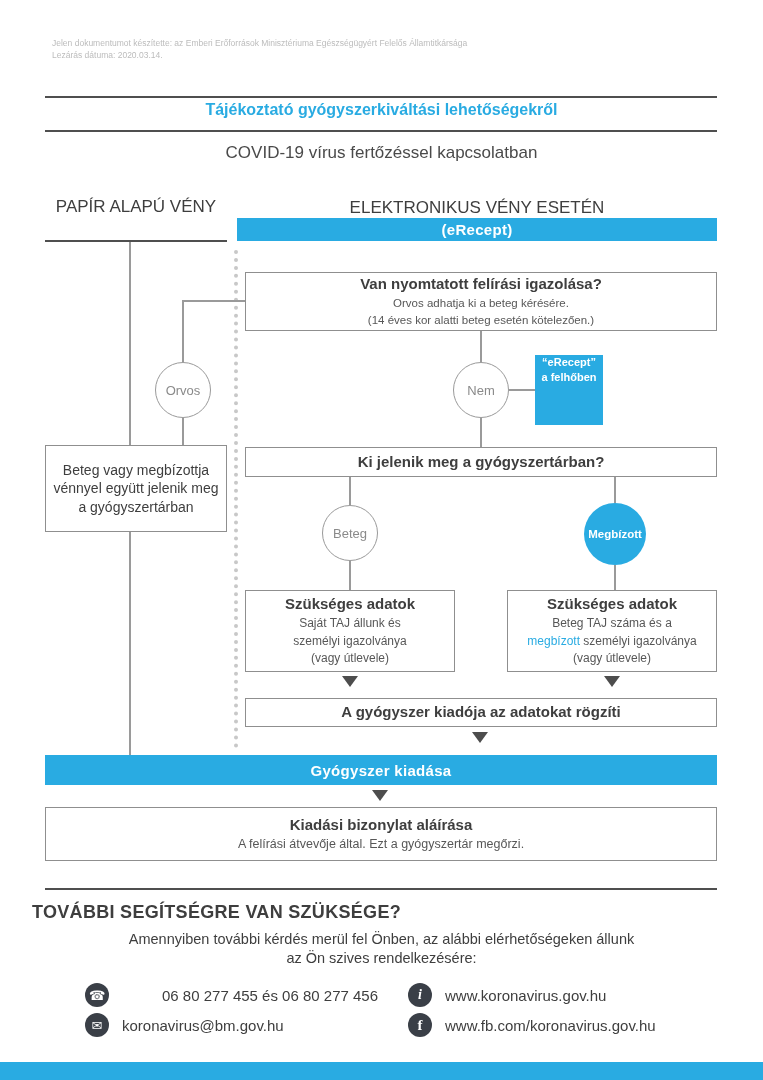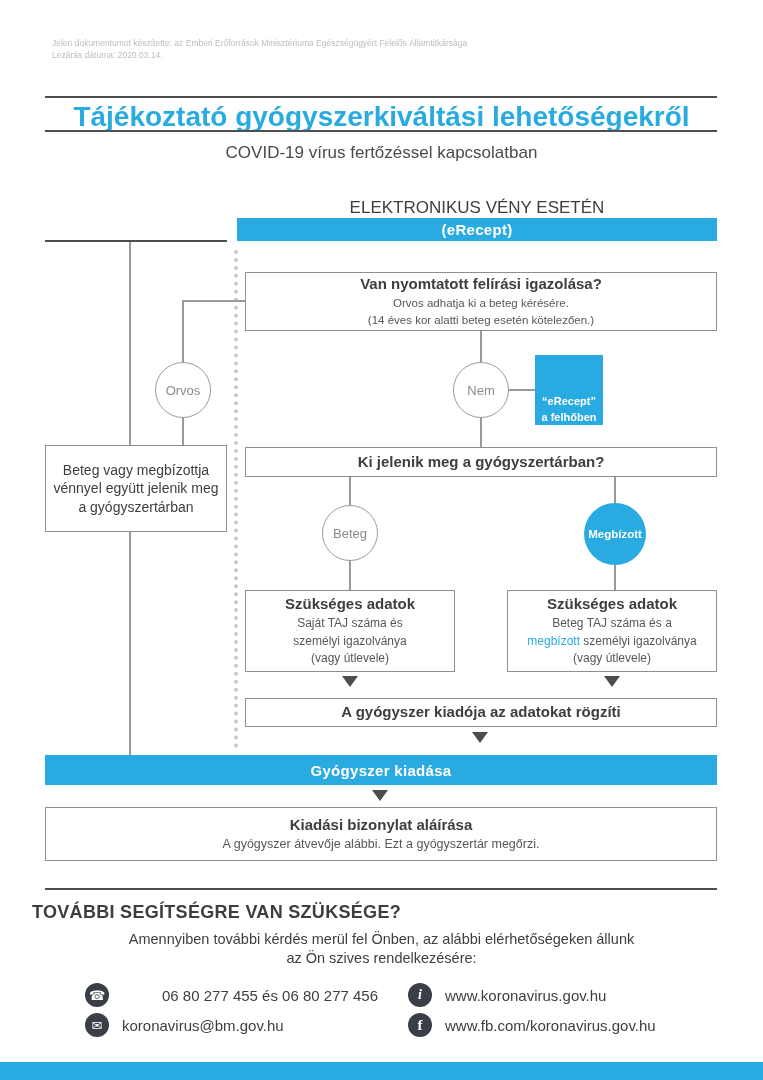--- a/index.html
+++ b/index.html
@@ -17,27 +17,27 @@
   .bluebar{position:absolute;background:var(--accent,#29abe2);color:#fff;font-weight:bold;
            display:flex;align-items:center;justify-content:center;box-sizing:border-box;
            letter-spacing:0.3px;}
   .circle{position:absolute;border-radius:50%;background:#fff;border:1.5px solid #9a9a9a;
           display:flex;align-items:center;justify-content:center;font-size:13px;color:#8a8a8a;
           box-sizing:border-box;text-align:center;}
   .circle.filled{background:var(--accent,#29abe2);border:none;color:#fff;font-weight:bold;font-size:11.5px;}
   .arrow{position:absolute;width:0;height:0;border-left:8px solid transparent;
          border-right:8px solid transparent;border-top:11px solid #4d4d4d;}
   .title{position:absolute;left:0;width:763px;text-align:center;font-weight:bold;
-         font-size:28px;color:var(--accent,#29abe2);}
+         font-size:16px;color:var(--accent,#29abe2);}
   .subtitle{position:absolute;left:0;width:763px;text-align:center;font-size:17px;color:#4a4a4a;}
   .col-heading{position:absolute;text-align:center;font-size:17px;color:#3e3e3e;line-height:22px;}
   .credits{position:absolute;left:52px;top:37px;font-size:8.5px;line-height:12px;color:#bcbcbc;}
   .accent-text{color:var(--accent,#29abe2);}
   .cloud{position:absolute;background:var(--accent,#29abe2);color:#fff;font-weight:bold;font-size:11px;
-         display:flex;flex-direction:column;align-items:center;justify-content:flex-end;
+         display:flex;flex-direction:column;align-items:center;justify-content:flex-start;
          text-align:center;line-height:1.4;}
   .footer-heading{position:absolute;left:0;width:763px;text-align:left;font-weight:bold;
                   font-size:18px;color:#3e3e3e;letter-spacing:0.3px;margin-left:32px;}
   .footer-text{position:absolute;left:0;width:763px;text-align:center;font-size:14.5px;color:#3e3e3e;}
   .cicon{position:absolute;width:24px;height:24px;border-radius:50%;background:#3a3f47;color:#fff;
          display:flex;align-items:center;justify-content:center;font-size:13px;line-height:1;}
   .cicon.ser{font-family:"Liberation Serif","DejaVu Serif",serif;font-style:italic;
              font-weight:bold;font-size:14px;}
   .cicon.fb{font-family:"Liberation Serif","DejaVu Serif",serif;font-weight:bold;font-size:15px;}
   .contact-label{position:absolute;font-size:15px;color:#3e3e3e;}
@@ -52,20 +52,21 @@
     <div>Jelen dokumentumot készítette: az Emberi Erőforrások Minisztériuma Egészségügyért Felelős Államtitkársága</div>
     <div>Lezárás dátuma: 2020.03.14.</div>
   </div>
 
   <div class="hline heavy" style="left:45px;top:96px;width:672px;"></div>
   <div class="title" style="top:101px;">Tájékoztató gyógyszerkiváltási lehetőségekről</div>
   <div class="hline heavy" style="left:45px;top:130px;width:672px;"></div>
   <div class="subtitle" style="top:143px;">COVID-19 vírus fertőzéssel kapcsolatban</div>
 
   <div class="col-heading" style="left:45px;top:196px;width:182px;">
+    <div>PAPÍR ALAPÚ VÉNY</div>
   </div>
   <div class="col-heading" style="left:237px;top:197px;width:480px;">ELEKTRONIKUS VÉNY ESETÉN</div>
   <div class="bluebar" style="left:237px;top:218px;width:480px;height:23px;font-size:15px;">(eRecept)</div>
   <div class="hline heavy" style="left:45px;top:240px;width:182px;"></div>
 
   <div class="dotline" style="left:234px;top:250px;height:498px;"></div>
   <div class="vline" style="left:129px;top:242px;height:203px;"></div>
   <div class="vline" style="left:129px;top:532px;height:223px;"></div>
 
   <div class="box" style="left:245px;top:272px;width:472px;height:59px;">
@@ -99,21 +100,21 @@
   <div class="vline" style="left:349px;top:477px;height:28px;"></div>
   <div class="circle" style="left:322px;top:505px;width:56px;height:56px;">Beteg</div>
   <div class="vline" style="left:349px;top:561px;height:29px;"></div>
 
   <div class="vline" style="left:614px;top:477px;height:26px;"></div>
   <div class="circle filled" style="left:584px;top:503px;width:62px;height:62px;">Megbízott</div>
   <div class="vline" style="left:614px;top:565px;height:25px;"></div>
 
   <div class="box" style="left:245px;top:590px;width:210px;height:82px;">
     <div class="box-title">Szükséges adatok</div>
-    <div class="box-sub" style="font-size:12px;">Saját TAJ száma és</div>
+    <div class="box-sub" style="font-size:12px;">Saját TAJ állunk és</div>
     <div class="box-sub" style="font-size:12px;">személyi igazolványa</div>
     <div class="box-sub" style="font-size:12px;">(vagy útlevele)</div>
   </div>
 
   <div class="box" style="left:507px;top:590px;width:210px;height:82px;">
     <div class="box-title">Szükséges adatok</div>
     <div class="box-sub" style="font-size:12px;">Beteg TAJ száma és a</div>
     <div class="box-sub" style="font-size:12px;"><span class="accent-text">megbízott</span><span> személyi igazolványa</span></div>
     <div class="box-sub" style="font-size:12px;">(vagy útlevele)</div>
   </div>
@@ -124,21 +125,21 @@
   <div class="box" style="left:245px;top:698px;width:472px;height:29px;">
     <div class="box-title">A gyógyszer kiadója az adatokat rögzíti</div>
   </div>
   <div class="arrow" style="left:472px;top:732px;"></div>
 
   <div class="bluebar" style="left:45px;top:755px;width:672px;height:30px;font-size:15px;">Gyógyszer kiadása</div>
   <div class="arrow" style="left:372px;top:790px;"></div>
 
   <div class="box" style="left:45px;top:807px;width:672px;height:54px;">
     <div class="box-title">Kiadási bizonylat aláírása</div>
-    <div class="box-sub" style="font-size:12.5px;">A gyógyszer átvevője alábbi. Ezt a gyógyszertár megőrzi.</div>
+    <div class="box-sub" style="font-size:12.5px;">A felírási átvevője által. Ezt a gyógyszertár megőrzi.</div>
   </div>
 
   <div class="hline heavy" style="left:45px;top:888px;width:672px;"></div>
   <div class="footer-heading" style="top:902px;">TOVÁBBI SEGÍTSÉGRE VAN SZÜKSÉGE?</div>
   <div class="footer-text" style="top:931px;">Amennyiben további kérdés merül fel Önben, az alábbi elérhetőségeken állunk</div>
   <div class="footer-text" style="top:950px;">az Ön szives rendelkezésére:</div>
 
   <div class="cicon" style="left:85px;top:983px;">
       <span>☎</span>
     </div>

